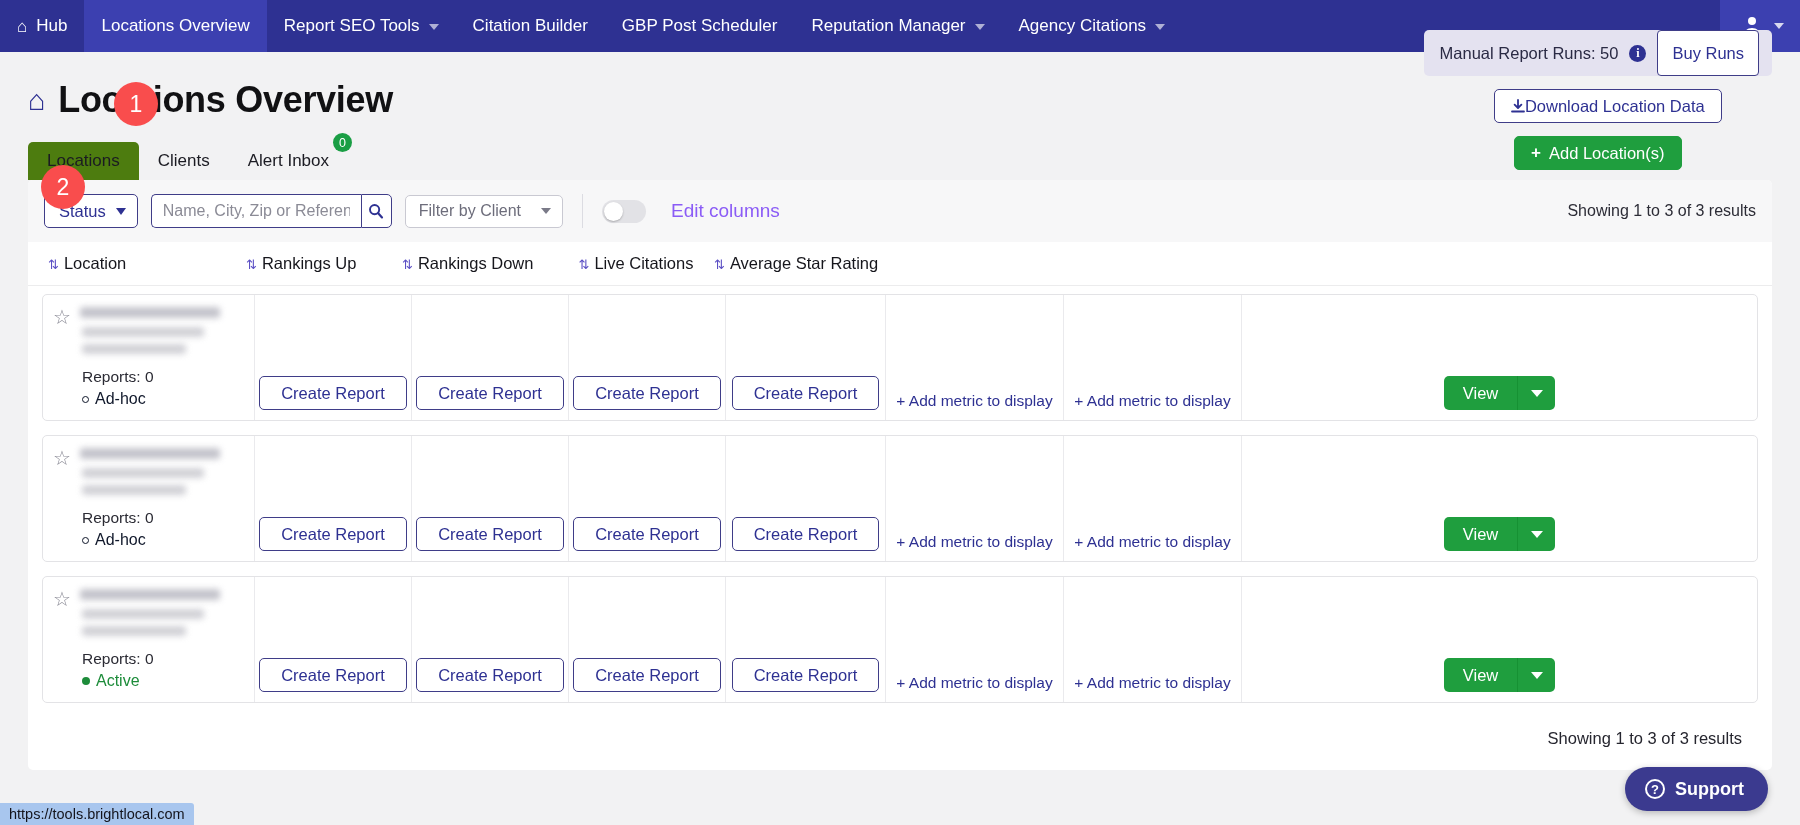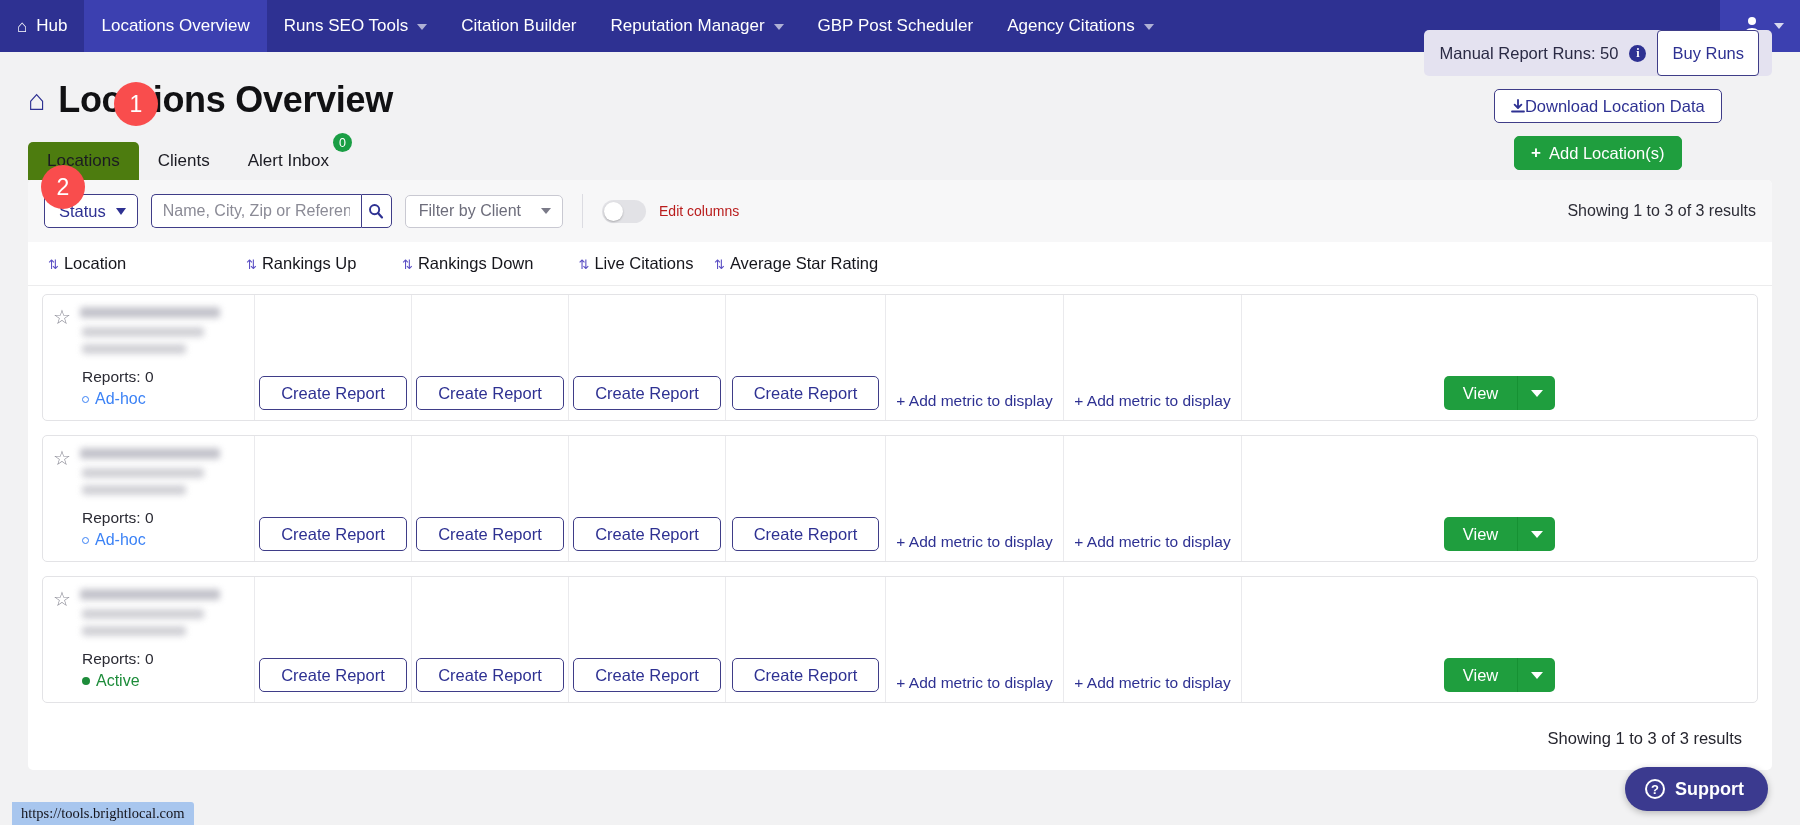--- a/index.html
+++ b/index.html
@@ -189,21 +189,21 @@
   .vdiv { width: 1px; height: 34px; background: #dcdce2; margin: 0 6px; }
   .toggle {
     width: 44px; height: 23px; border-radius: 12px;
     background: #e2e2e6; position: relative; cursor: pointer;
   }
   .toggle .knob {
     position: absolute; left: 2px; top: 2px;
     width: 19px; height: 19px; border-radius: 50%;
     background: #fff; box-shadow: 0 1px 2px rgba(0,0,0,.25);
   }
-  .edit-col-label { font-size: 14px; color: #b91c1c; }
+  .edit-col-label { font-size: 19px; color: #8b5cf6; margin-left: 12px; }
   .showing-top { margin-left: auto; font-size: 16px; color: #2c2c36; }
 
   
   .col-head {
     display: flex; align-items: center;
     height: 44px; padding: 0 20px;
     font-size: 16.5px; color: #16161c;
     border-bottom: 1px solid #ececed;
   }
   .sortico { color: #5b4fc4; margin-right: 5px; font-size: 13px; }
@@ -241,21 +241,21 @@
     background: #c9c9cf;
     border-radius: 3px;
     filter: blur(3.4px);
     opacity: .85;
   }
   .r-name { width: 140px; height: 11px; margin-bottom: 8px; background: #b9b9c2; }
   .r-l1 { width: 122px; height: 10px; margin: 0 0 7px 29px; }
   .r-l2 { width: 104px; height: 10px; margin: 0 0 6px 29px; }
   .reports-txt { font-size: 15.5px; color: #2b2b34; margin: 8px 0 4px 29px; }
   .status-txt { font-size: 16px; margin-left: 29px; display: flex; align-items: center; gap: 6px; }
-  .status-adhoc { color: #3b82f6; }
+  .status-adhoc { color: #0f172a; }
   .status-active { color: #1d8c3a; }
   .dot-open {
     width: 7px; height: 7px; border-radius: 50%;
     border: 1.4px solid currentColor; box-sizing: border-box;
   }
   .dot-fill { width: 8px; height: 8px; border-radius: 50%; background: currentColor; }
 
   .cell-m { width: 157px; }
   .cell-m4 { width: 160px; }
   .btn-create {
@@ -312,51 +312,51 @@
     box-shadow: 0 2px 7px rgba(0,0,0,.25);
   }
   .qmark {
     width: 20px; height: 20px; border-radius: 50%;
     border: 2px solid #fff; font-size: 13px; font-weight: bold;
     display: flex; align-items: center; justify-content: center;
   }
 
   
   .statusbar {
-    position: absolute; left: 12px; bottom: 0;
+    position: absolute; left: 0; bottom: 0;
     background: #a8c6ee; color: #14141c;
     font-size: 14.5px; padding: 3px 9px;
     border-top-right-radius: 3px;
-    font-family: Liberation Serif, serif;
+    font-family: Liberation Sans, sans-serif;
   }
 </style>
 </head>
 <body>
 
 <div class="topnav">
   <div class="nav-item">
     <span class="home-glyph">⌂</span>
     <span>Hub</span>
   </div>
   <div class="nav-item active">
     <span>Locations Overview</span>
   </div>
   <div class="nav-item">
-    <span>Runs SEO Tools</span>
+    <span>Report SEO Tools</span>
     <span class="caret"></span>
   </div>
   <div class="nav-item">
     <span>Citation Builder</span>
+  </div>
+  <div class="nav-item">
+    <span>GBP Post Scheduler</span>
   </div>
   <div class="nav-item">
     <span>Reputation Manager</span>
     <span class="caret"></span>
-  </div>
-  <div class="nav-item">
-    <span>GBP Post Scheduler</span>
   </div>
   <div class="nav-item">
     <span>Agency Citations</span>
     <span class="caret"></span>
   </div>
   <div class="nav-spacer"></div>
   <div class="nav-user">
     <svg class="avatar-ico" viewBox="0 0 24 24">
       <circle cx="12" cy="7" r="4" fill="#ffffff"></circle>
       <path d="M3.5 22c0-4.7 3.8-8 8.5-8s8.5 3.3 8.5 8z" fill="#ffffff"></path>

